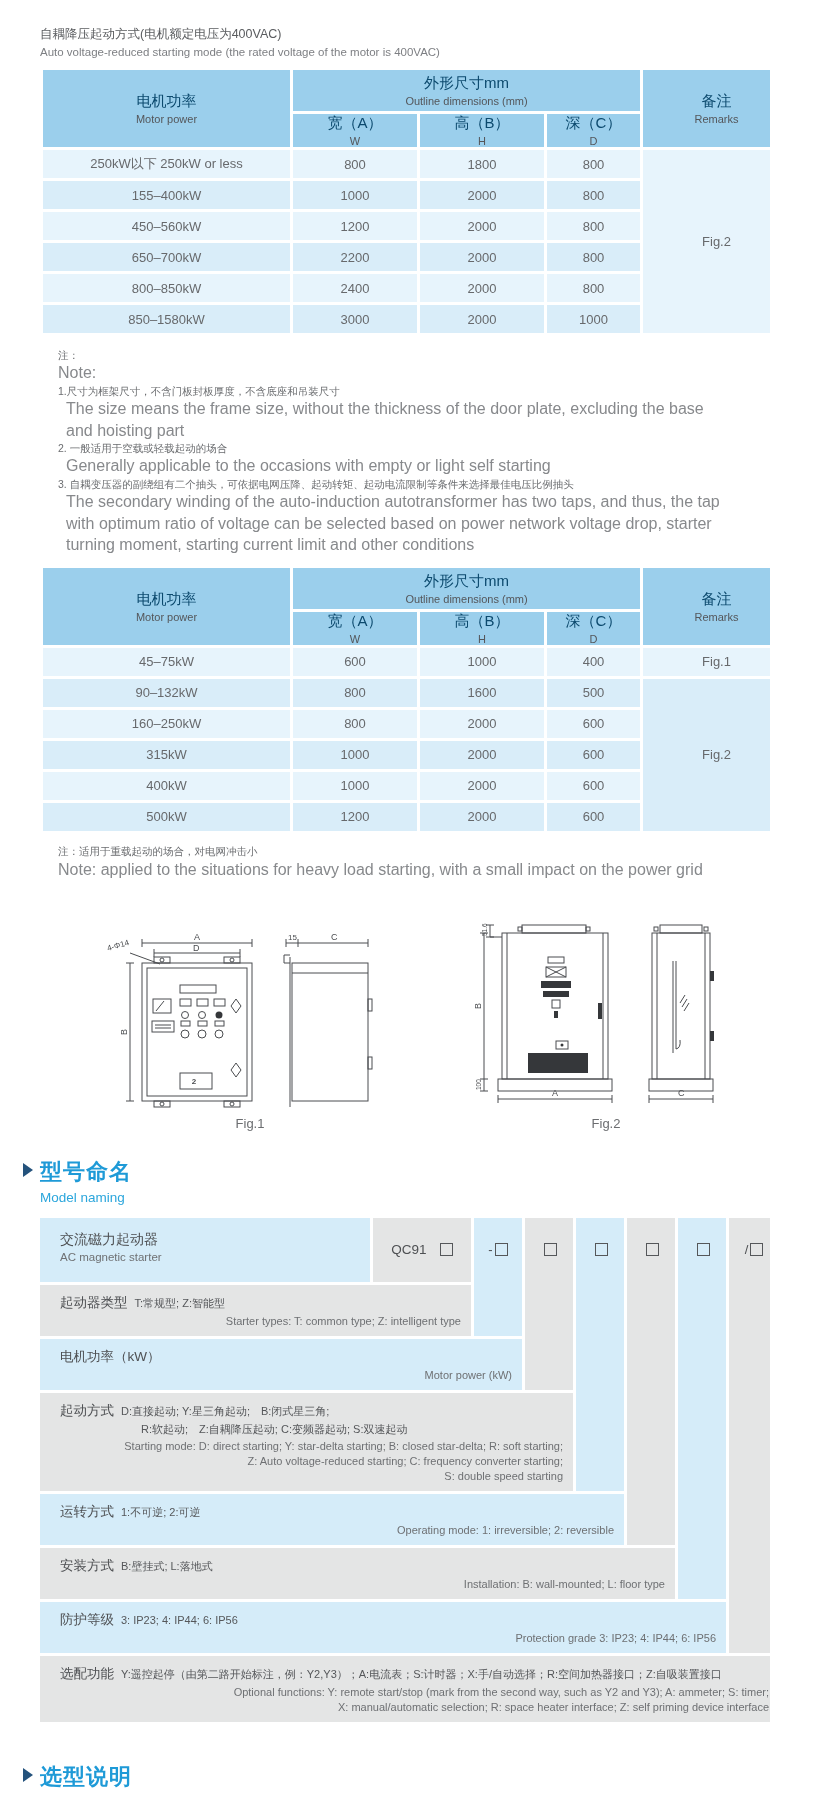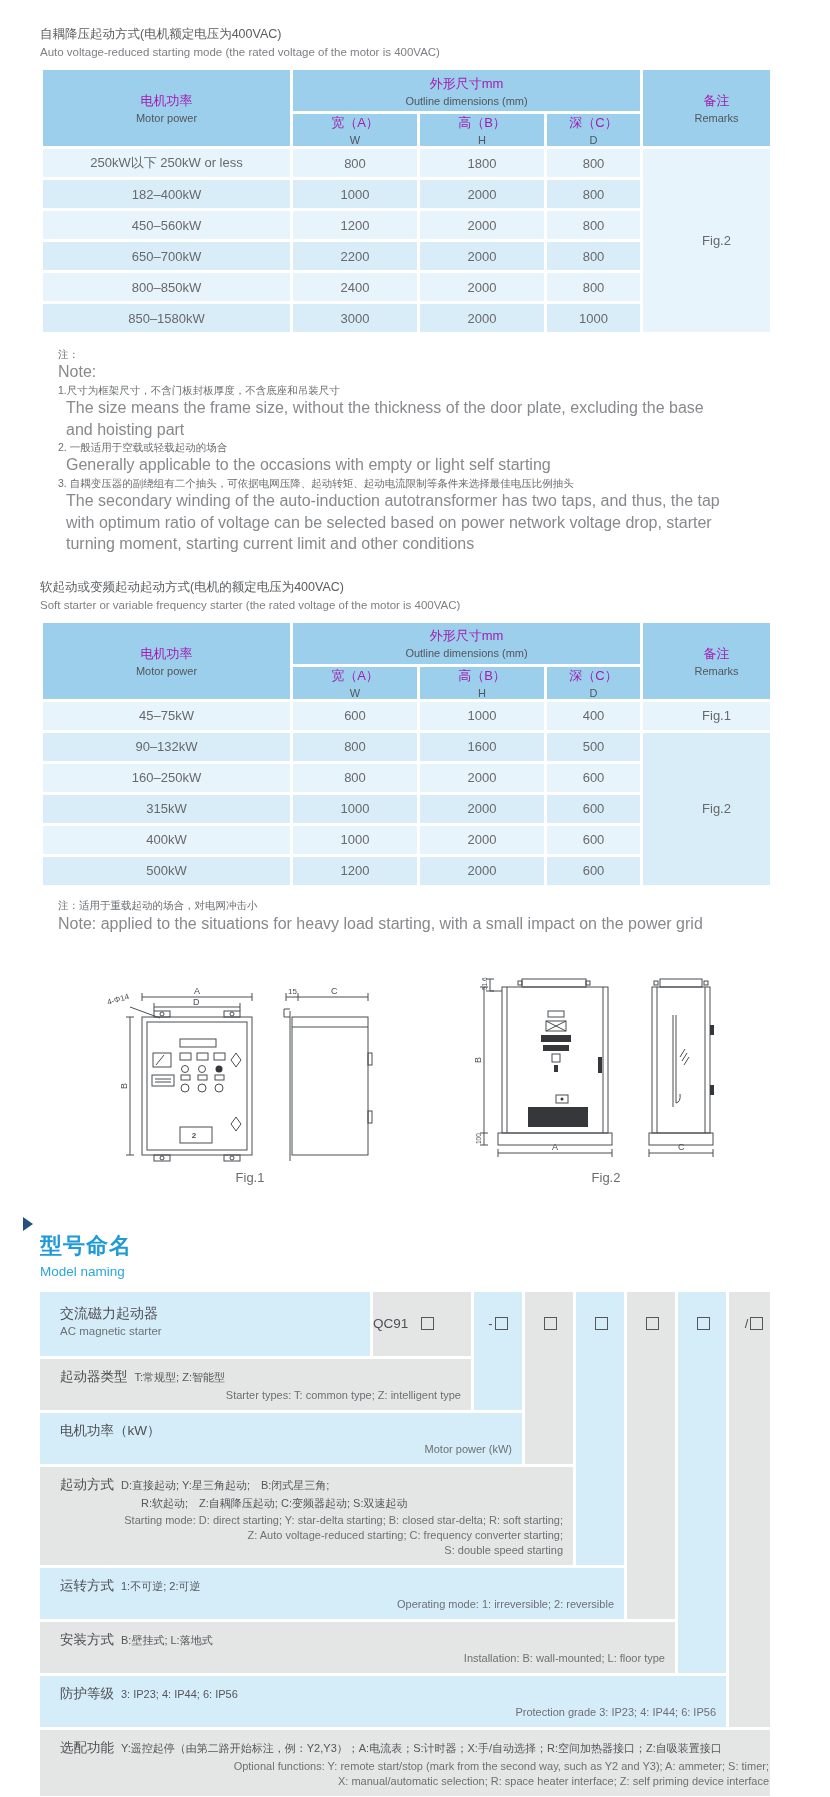--- a/index.html
+++ b/index.html
@@ -13,21 +13,21 @@
 
   
   table.dim { border-collapse:collapse; width:750px; margin-top:9px; table-layout:fixed; }
   table.dim col.c-power { width:250px; }
   table.dim col.c-w { width:127px; }
   table.dim col.c-h { width:127px; }
   table.dim col.c-d { width:96px; }
   table.dim col.c-r { width:150px; }
   table.dim th, table.dim td { border:3px solid #fff; text-align:center; vertical-align:middle; font-weight:normal; padding:0; }
   th.hd { background:#9bcfec; }
-  .th-cn { font-size:13px; color:#a21caf; }
+  .th-cn { font-size:15px; color:#0c4a6e; }
   .th-en { font-size:11px; color:#54565a; margin-top:2px; }
   table.dim thead tr.hr1 th { height:44px; }
   table.dim thead tr.hr2 th { height:32px; }
   table.dim tbody td { font-size:13px; color:#67696c; height:31px; }
   tr.odd  td { background:#e7f4fc; }
   tr.even td { background:#d9edf9; }
   td.remarks-cell { background:#e2f1fb; font-size:12.5px; color:#67696c; }
 
   
   .notes { margin:12px 0 0 18px; line-height:1.35; }
@@ -39,36 +39,36 @@
 
   
   .figures { display:flex; align-items:flex-end; margin-top:30px; padding-left:50px; gap:46px; }
   .figure { display:flex; flex-direction:column; align-items:center; }
   .fig-caption { font-size:13px; color:#6b6d70; margin-top:5px; }
   svg .ln { stroke:#4b4d50; stroke-width:1; fill:none; }
   svg .fill { fill:#35373a; stroke:none; }
   svg text { fill:#4b4d50; font-family:"Liberation Sans",sans-serif; }
 
   
-  .heading { display:flex; align-items:flex-start; margin-top:26px;flex-direction:column; }
+  .heading { display:flex; align-items:flex-start; margin-top:26px; }
   .tri { width:0; height:0; border-left:10px solid #24527c; border-top:7px solid transparent; border-bottom:7px solid transparent; margin:6px 7px 0 -17px; }
   .heading-cn { font-size:22px; font-weight:bold; color:#1e9ad7; letter-spacing:1px; }
   .heading-en { font-size:13.5px; color:#2ba6dc; margin:3px 0 0 0; }
 
   
   .naming { display:grid; width:750px; margin-top:13px;
             grid-template-columns:330px 98px 48px 48px 48px 48px 48px 50px;
             grid-template-rows:minmax(64px,auto) repeat(7,auto);
             column-gap:3px; row-gap:3px; }
   .cell-blue { background:#d5ecf9; }
   .cell-gray { background:#e4e5e5; }
   .prod-cell { grid-column:1; grid-row:1; padding:13px 0 0 20px; }
   .prod-cn { font-size:14px; color:#4e5053; }
   .prod-en { font-size:11.5px; color:#6f7174; margin-top:2px; }
-  .model-cell { grid-column:2; grid-row:1; display:flex; align-items:center; justify-content:flex-start; gap:13px; }
+  .model-cell { grid-column:2; grid-row:1; display:flex; align-items:center; justify-content:center; gap:13px; }
   .model-code { font-size:13.5px; color:#4e5053; }
   .cbox { width:13px; height:13px; border:1.4px solid #55575a; display:inline-block; }
   .stripe { display:flex; justify-content:center; align-items:flex-start; padding-top:25px; gap:2px; }
   .stripe .pfx { font-size:13px; color:#4e5053; line-height:13px; }
   .s1 { grid-column:3; grid-row:1 / span 2; }
   .s2 { grid-column:4; grid-row:1 / span 3; }
   .s3 { grid-column:5; grid-row:1 / span 4; }
   .s4 { grid-column:6; grid-row:1 / span 5; }
   .s5 { grid-column:7; grid-row:1 / span 6; }
   .s6 { grid-column:8; grid-row:1 / span 7; }
@@ -140,21 +140,21 @@
       </thead>
       <tbody>
         <tr class="odd">
           <td>250kW以下 250kW or less</td>
           <td>800</td>
           <td>1800</td>
           <td>800</td>
           <td class="remarks-cell" rowspan="6">Fig.2</td>
         </tr>
         <tr class="even">
-          <td>182–400kW</td>
+          <td>155–400kW</td>
           <td>1000</td>
           <td>2000</td>
           <td>800</td>
         </tr>
         <tr class="odd">
           <td>450–560kW</td>
           <td>1200</td>
           <td>2000</td>
           <td>800</td>
         </tr>
@@ -183,24 +183,20 @@
       <div class="note-cn">注：</div>
       <div class="note-en" style="padding-left:0">Note:</div>
       <div class="note-cn">1.尺寸为框架尺寸，不含门板封板厚度，不含底座和吊装尺寸</div>
       <div class="note-en">The size means the frame size, without the thickness of the door plate, excluding the base and hoisting part</div>
       <div class="note-cn">2. 一般适用于空载或轻载起动的场合</div>
       <div class="note-en">Generally applicable to the occasions with empty or light self starting</div>
       <div class="note-cn">3. 自耦变压器的副绕组有二个抽头，可依据电网压降、起动转矩、起动电流限制等条件来选择最佳电压比例抽头</div>
       <div class="note-en">The secondary winding of the auto-induction autotransformer has two taps, and thus, the tap with optimum ratio of voltage can be selected based on power network voltage drop, starter turning moment, starting current limit and other conditions</div>
     </div>
 
-    <div class="soft-title">
-      <div class="sec-title-cn">软起动或变频起动起动方式(电机的额定电压为400VAC)</div>
-      <div class="sec-title-en">Soft starter or variable frequency starter (the rated voltage of the motor is 400VAC)</div>
-    </div>
 
     <table class="dim">
       <colgroup>
           <col class="c-power">
           <col class="c-w">
           <col class="c-h">
           <col class="c-d">
           <col class="c-r">
         </colgroup>
       <thead>

